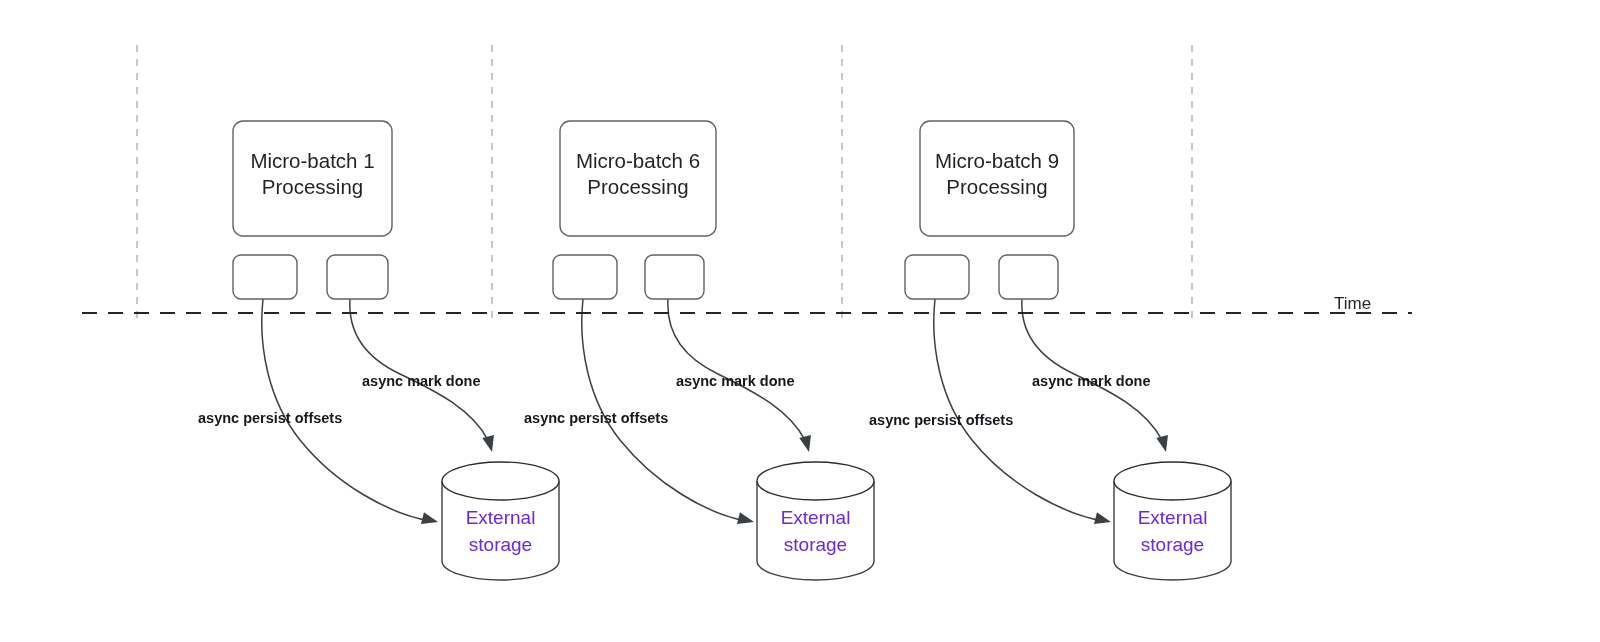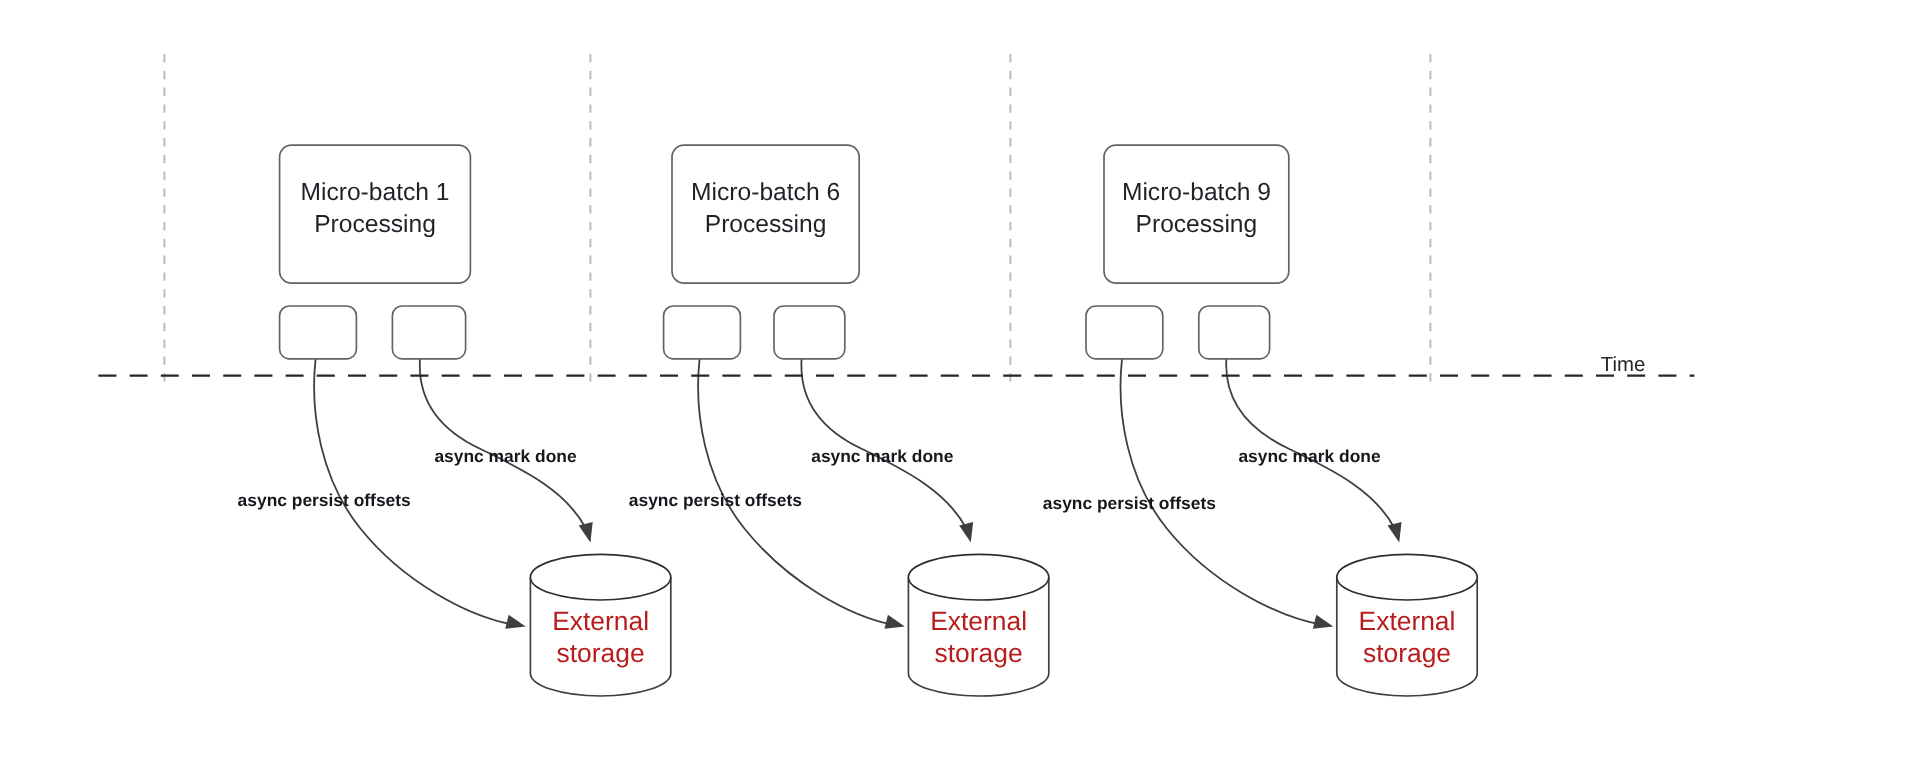--- a/index.html
+++ b/index.html
@@ -72,23 +72,23 @@
     text-align: center;
     font-size: 20.5px;
     line-height: 26px;
     color: #1f2328;
     white-space: pre;
     pointer-events: none;
   }
   .cyl-label {
     position: absolute;
     text-align: center;
-    font-size: 22px;
+    font-size: 19px;
     line-height: 27px;
-    color: #b91c1c;
+    color: #6d28d9;
     white-space: pre;
     pointer-events: none;
   }
   .edge-label {
     position: absolute;
     font-size: 14.5px;
     font-weight: bold;
     color: #14181c;
     white-space: nowrap;
     text-align: center;

